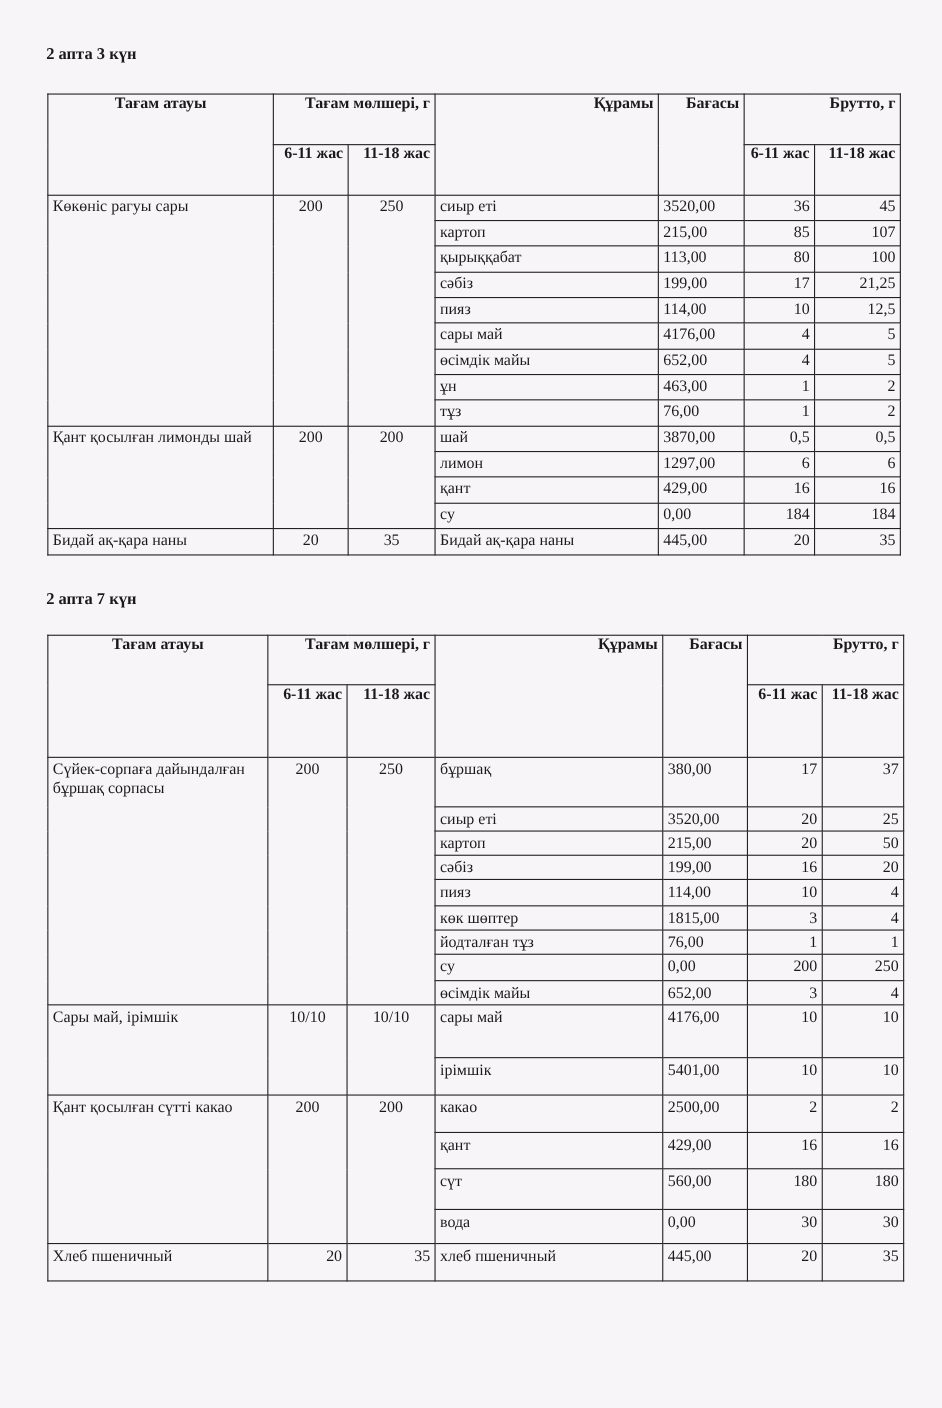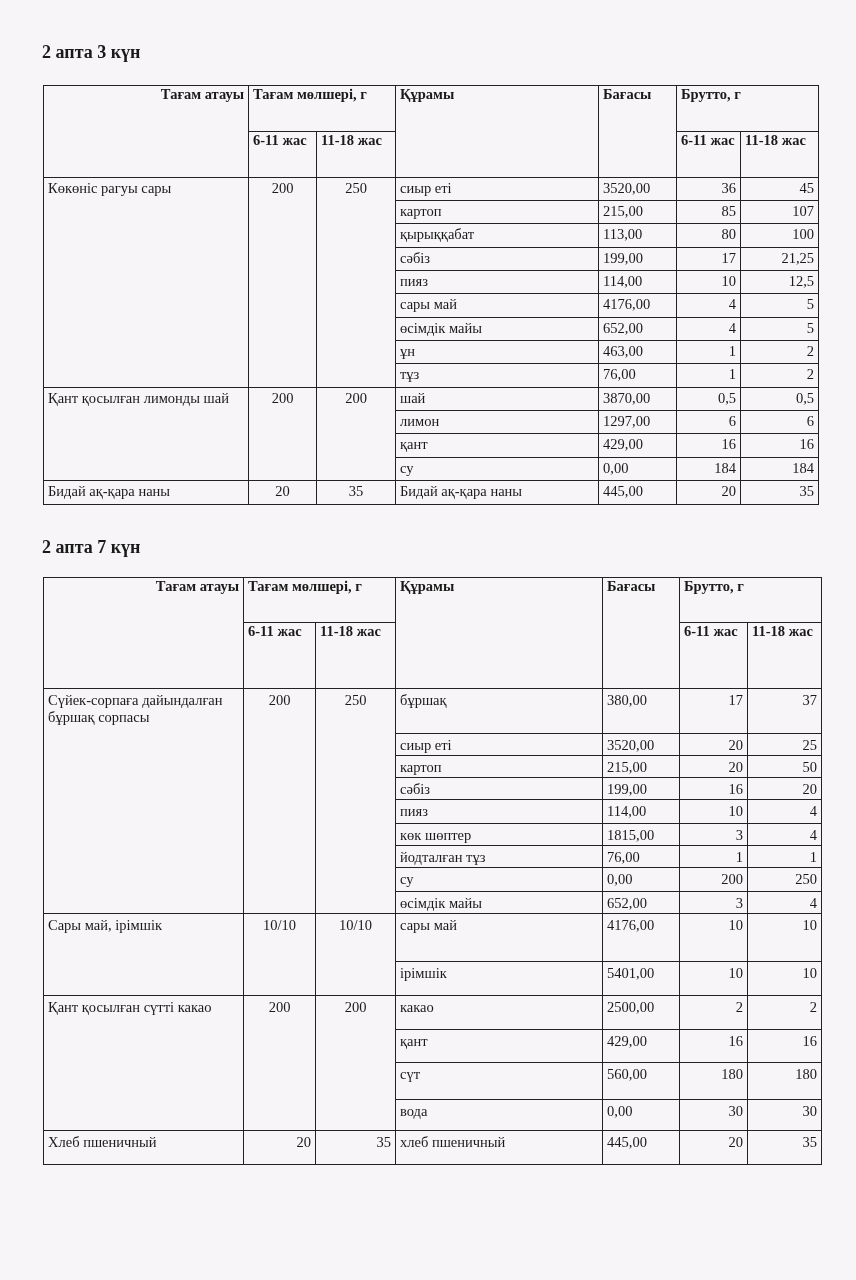--- a/index.html
+++ b/index.html
@@ -1,22 +1,22 @@
 <!DOCTYPE html>
 <html><head>
 <meta charset="utf-8">
 <style>
   html, body { margin:0; padding:0; }
   body { width:856px; height:1280px; background:#f7f5f7; position:relative; overflow:hidden;
          font-family:"Liberation Serif", "DejaVu Serif", serif; color:#1a1a1a; }
-  .day-title { position:absolute; left:42px; font-weight:bold; font-size:18px; }
+  .day-title { position:absolute; left:42px; font-weight:bold; font-size:15px; }
   table { position:absolute; border-collapse:collapse; table-layout:fixed; font-size:14.5px; }
   td, th { border:1.3px solid #222; padding:0 4px; vertical-align:top; line-height:17px; overflow:hidden; }
-  th { font-weight:bold; text-align:left; }
-  th.c { text-align:right; }
+  th { font-weight:bold; text-align:right; }
+  th.c { text-align:center; }
   td.num { text-align:right; }
   td.cen { text-align:center; }
   td.price { text-align:left; }
   #t1 { left:43px; top:85px; width:775px; }
   #t2 { left:43px; top:577px; width:778px; }
   #t1 td { padding-top:2px; }
   #t2 td { padding-top:3px; }
 </style>
 </head>
 <body>

